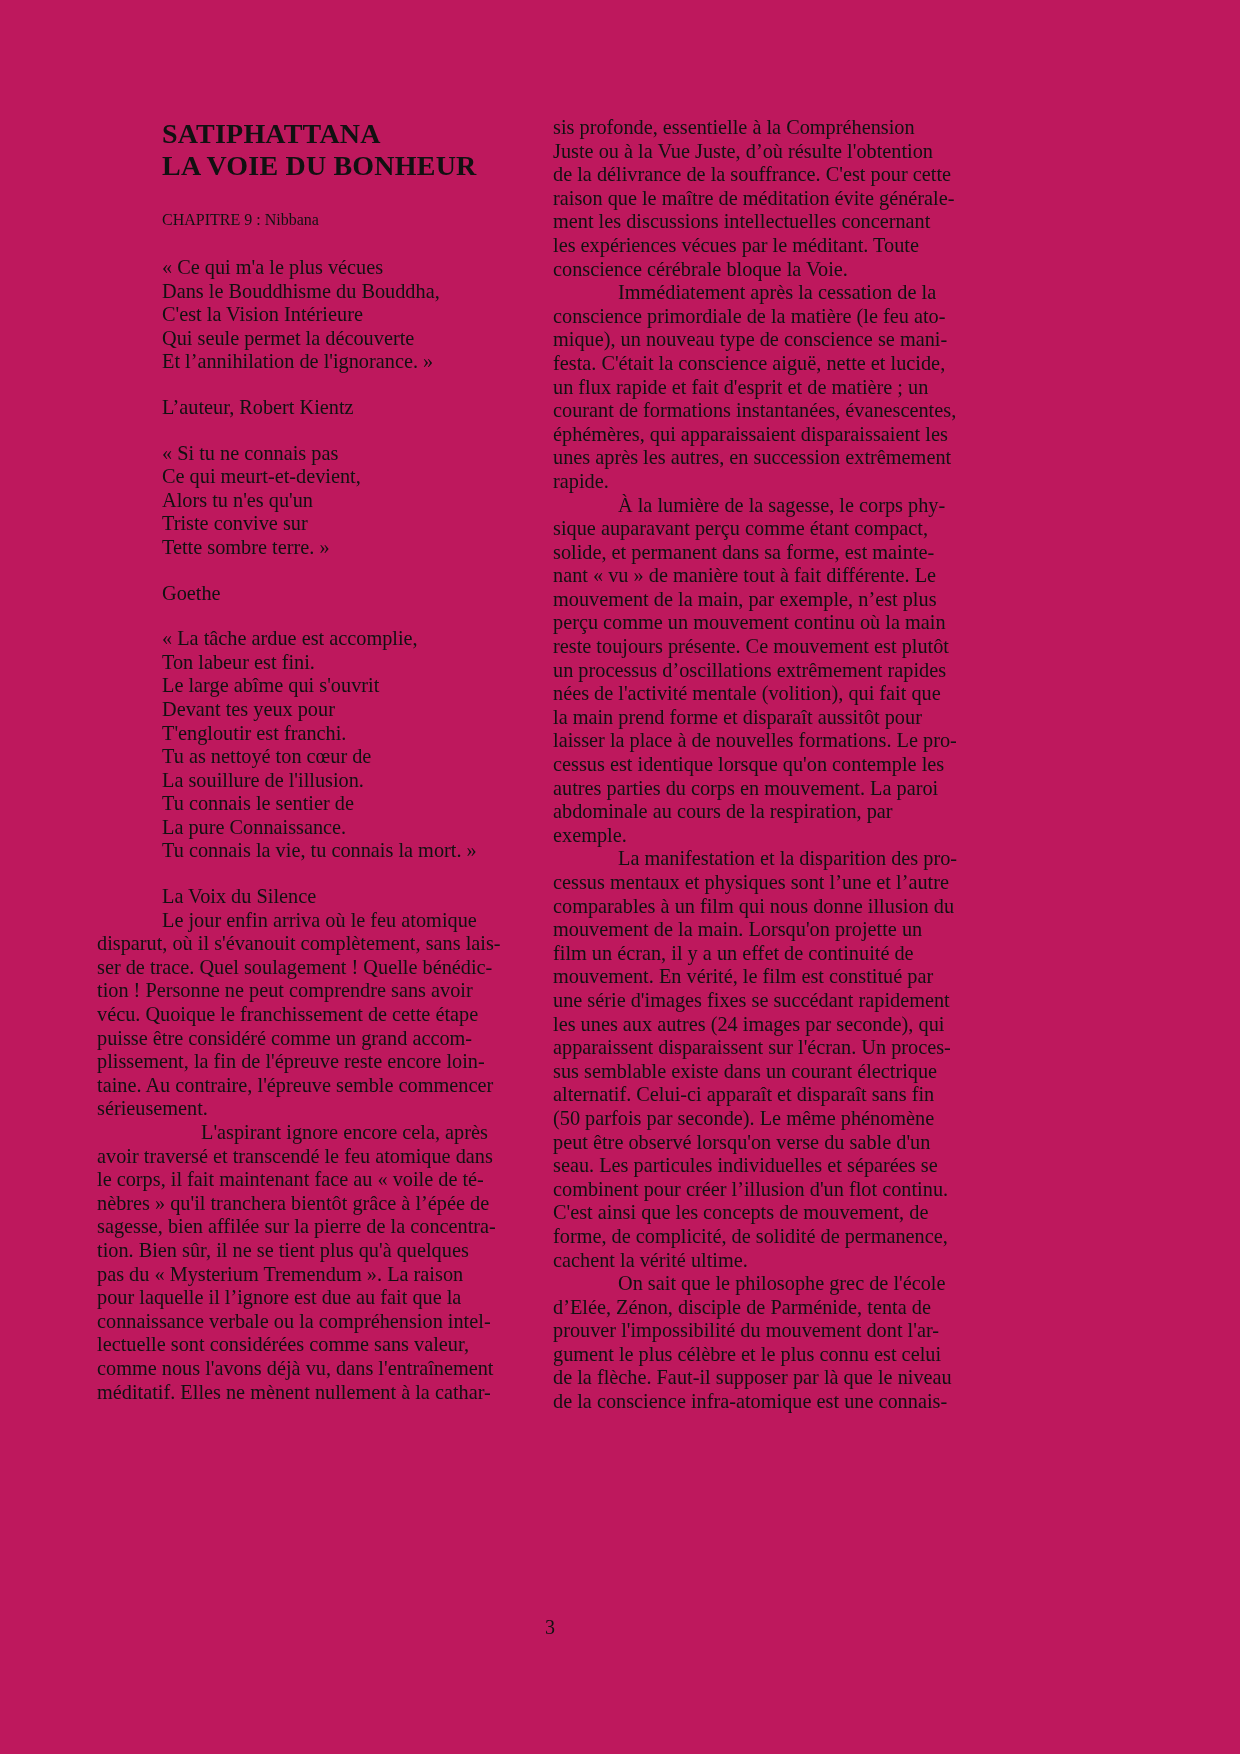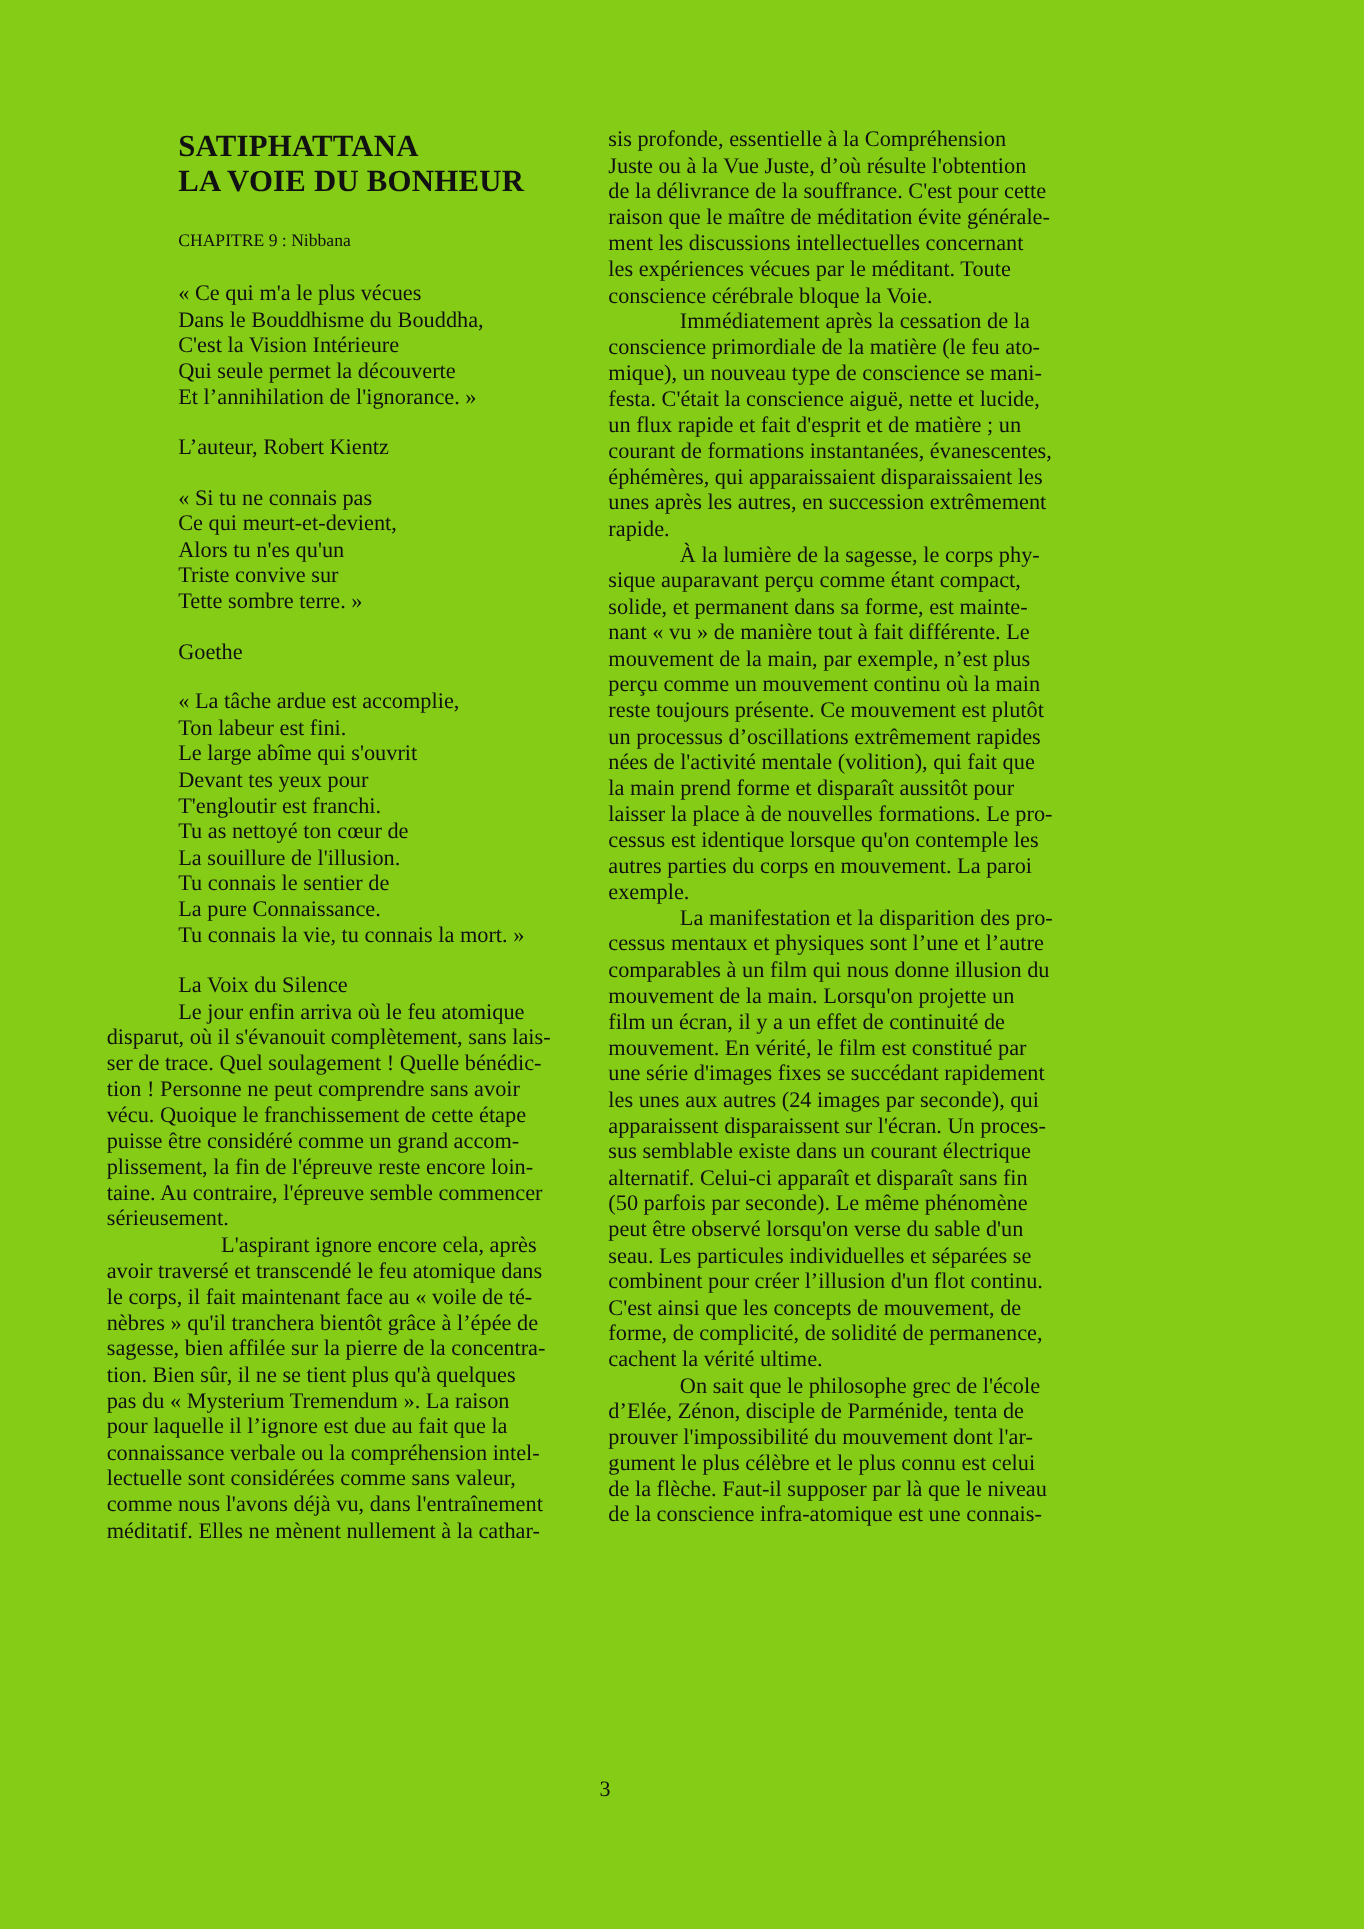--- a/index.html
+++ b/index.html
@@ -1,18 +1,18 @@
 <!DOCTYPE html>
 <html><head>
 <meta charset="utf-8">
 <style>
   html, body { margin:0; padding:0; background:#ffffff; }
   body { width:1240px; height:1754px; position:relative; overflow:hidden;
          font-family:"Liberation Serif", "DejaVu Serif", serif; color:#111; }
-  .page { position:absolute; left:0; top:0; width:1240px; height:1754px; background:#84cc16; }
+  .page { position:absolute; left:0; top:0; width:1240px; height:1754px; background:#be185d; }
   .col { position:absolute; font-size:20.3px; line-height:23.6px; }
   .left { left:97px; top:118px; width:448px; }
   .right { left:553px; top:116px; width:460px; }
   .title { font-weight:bold; font-size:28px; line-height:32px; margin:0 0 0 65px; letter-spacing:0.2px; }
   .chapter { font-size:16px; line-height:28px; margin:24px 0 0 65px; }
   .poem { margin:22px 0 0 65px; }
   .poem .ln { display:block; white-space:nowrap; }
   .attr { margin:22px 0 0 65px; white-space:nowrap; }
   .para { margin:0; text-align:left; }
   .pline { display:block; white-space:nowrap; }
@@ -117,20 +117,21 @@
       <span class="pline">nant « vu » de manière tout à fait différente. Le</span>
       <span class="pline">mouvement de la main, par exemple, n’est plus</span>
       <span class="pline">perçu comme un mouvement continu où la main</span>
       <span class="pline">reste toujours présente. Ce mouvement est plutôt</span>
       <span class="pline">un processus d’oscillations extrêmement rapides</span>
       <span class="pline">nées de l'activité mentale (volition), qui fait que</span>
       <span class="pline">la main prend forme et disparaît aussitôt pour</span>
       <span class="pline">laisser la place à de nouvelles formations. Le pro-</span>
       <span class="pline">cessus est identique lorsque qu'on contemple les</span>
       <span class="pline">autres parties du corps en mouvement. La paroi</span>
+      <span class="pline">abdominale au cours de la respiration, par</span>
       <span class="pline">exemple.</span>
     </div>
     <div class="para">
       <span class="pline" style="padding-left:65px">La manifestation et la disparition des pro-</span>
       <span class="pline">cessus mentaux et physiques sont l’une et l’autre</span>
       <span class="pline">comparables à un film qui nous donne illusion du</span>
       <span class="pline">mouvement de la main. Lorsqu'on projette un</span>
       <span class="pline">film un écran, il y a un effet de continuité de</span>
       <span class="pline">mouvement. En vérité, le film est constitué par</span>
       <span class="pline">une série d'images fixes se succédant rapidement</span>

